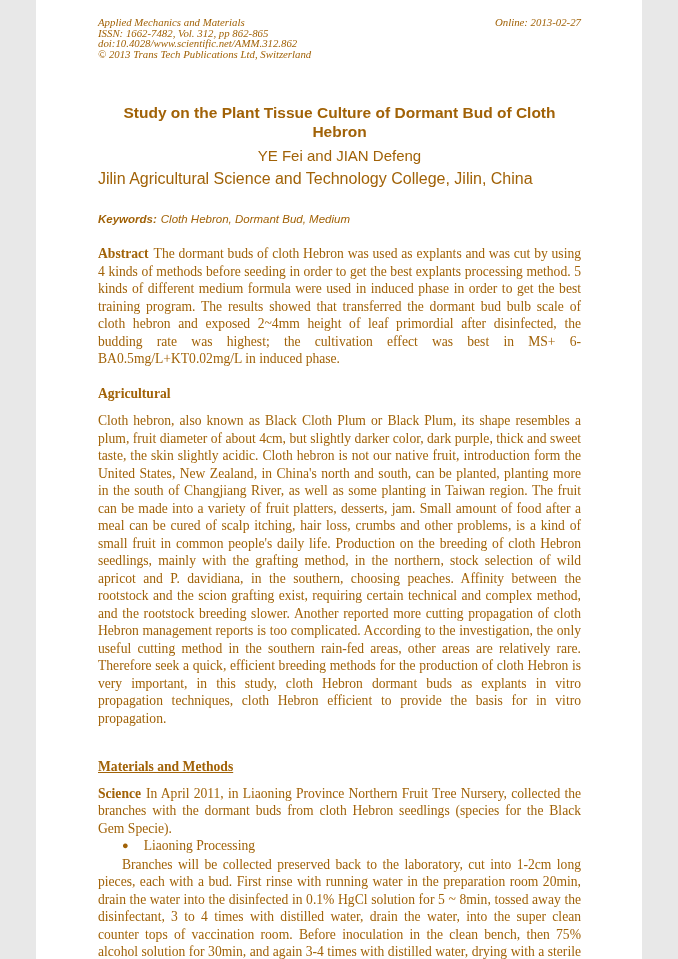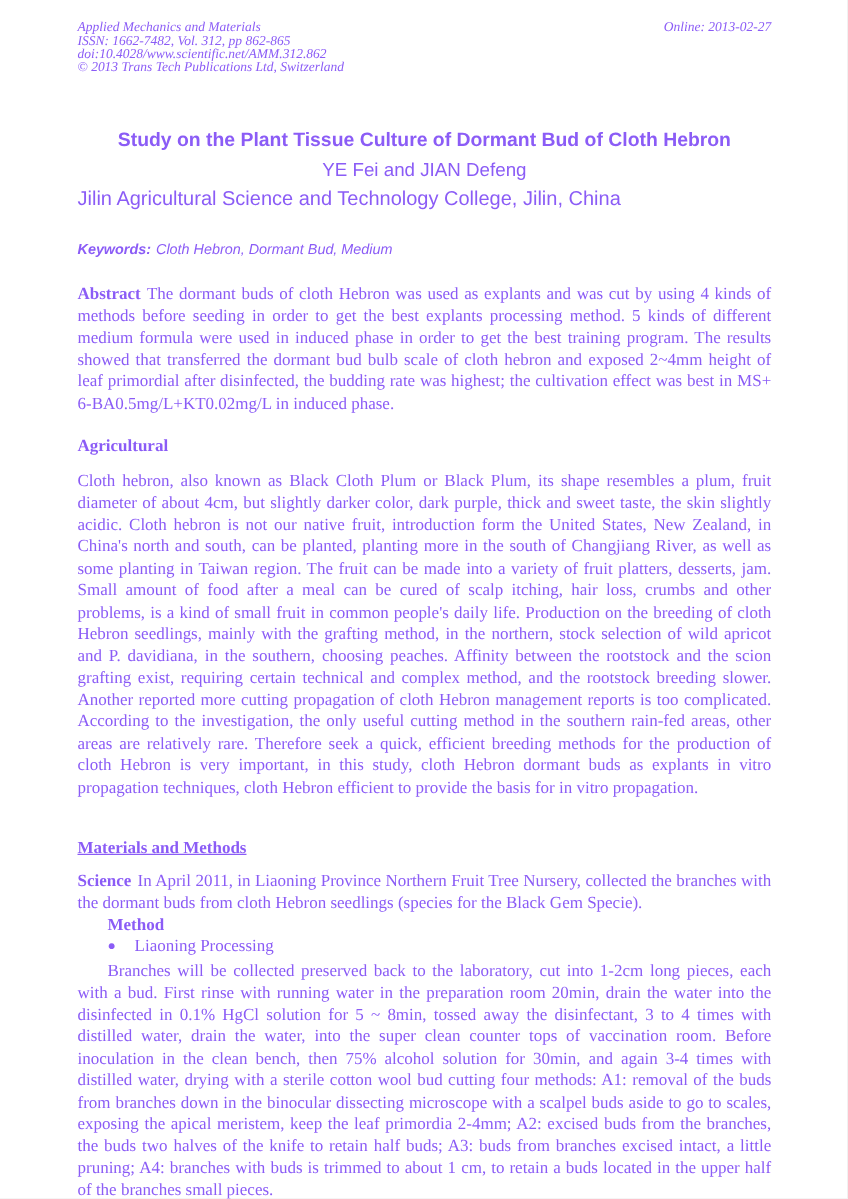--- a/index.html
+++ b/index.html
@@ -1,22 +1,22 @@
 <!DOCTYPE html>
 <html><head>
 <meta charset="utf-8">
 <style>
   html,body { margin:0; padding:0; background:#e8e8e8; }
   .page {
     position: relative;
-    width: 678px;
+    width: 606px;
     height: 959px;
     margin: 0 auto;
     background: #ffffff;
-    color: #8b5cf6;
+    color: #a16207;
     box-sizing: border-box;
     padding: 17px 61px 0 62px;
     font-family: "Liberation Serif", serif;
     overflow: hidden;
   }
   
   .hdr {
     display: flex;
     justify-content: space-between;
     align-items: flex-start;
@@ -120,19 +120,18 @@
     <span class="lead">Abstract</span><span>The dormant buds of cloth Hebron was used as explants and was cut by using 4 kinds of methods before seeding in order to get the best explants processing method. 5 kinds of different medium formula were used in induced phase in order to get the best training program. The results showed that transferred the dormant bud bulb scale of cloth hebron and exposed 2~4mm height of leaf primordial after disinfected, the budding rate was highest; the cultivation effect was best in MS+ 6-BA0.5mg/L+KT0.02mg/L in induced phase.</span>
   </p>
 
   <h3 class="sec-h intro">Agricultural</h3>
   <p class="body-p">Cloth hebron, also known as Black Cloth Plum or Black Plum, its shape resembles a plum, fruit diameter of about 4cm, but slightly darker color, dark purple, thick and sweet taste, the skin slightly acidic. Cloth hebron is not our native fruit, introduction form the United States, New Zealand, in China's north and south, can be planted, planting more in the south of Changjiang River, as well as some planting in Taiwan region. The fruit can be made into a variety of fruit platters, desserts, jam. Small amount of food after a meal can be cured of scalp itching, hair loss, crumbs and other problems, is a kind of small fruit in common people's daily life. Production on the breeding of cloth Hebron seedlings, mainly with the grafting method, in the northern, stock selection of wild apricot and P. davidiana, in the southern, choosing peaches. Affinity between the rootstock and the scion grafting exist, requiring certain technical and complex method, and the rootstock breeding slower. Another reported more cutting propagation of cloth Hebron management reports is too complicated. According to the investigation, the only useful cutting method in the southern rain-fed areas, other areas are relatively rare. Therefore seek a quick, efficient breeding methods for the production of cloth Hebron is very important, in this study, cloth Hebron dormant buds as explants in vitro propagation techniques, cloth Hebron efficient to provide the basis for in vitro propagation.</p>
 
   <h3 class="sec-h mm">Materials and Methods</h3>
   <p class="body-p">
     <span class="lead">Science</span><span>In April 2011, in Liaoning Province Northern Fruit Tree Nursery, collected the branches with the dormant buds from cloth Hebron seedlings (species for the Black Gem Specie).</span>
   </p>
-  <div class="method-label">Method</div>
   <div class="bullet-line">
     <span class="bullet-dot">●</span><span>Liaoning Processing</span>
   </div>
   <p class="body-p first-indent">Branches will be collected preserved back to the laboratory, cut into 1-2cm long pieces, each with a bud. First rinse with running water in the preparation room 20min, drain the water into the disinfected in 0.1% HgCl solution for 5 ~ 8min, tossed away the disinfectant, 3 to 4 times with distilled water, drain the water, into the super clean counter tops of vaccination room. Before inoculation in the clean bench, then 75% alcohol solution for 30min, and again 3-4 times with distilled water, drying with a sterile cotton wool bud cutting four methods: A1: removal of the buds from branches down in the binocular dissecting microscope with a scalpel buds aside to go to scales, exposing the apical meristem, keep the leaf primordia 2-4mm; A2: excised buds from the branches, the buds two halves of the knife to retain half buds; A3: buds from branches excised intact, a little pruning; A4: branches with buds is trimmed to about 1 cm, to retain a buds located in the upper half of the branches small pieces.</p>
 
 </div>
 
 </body></html>

